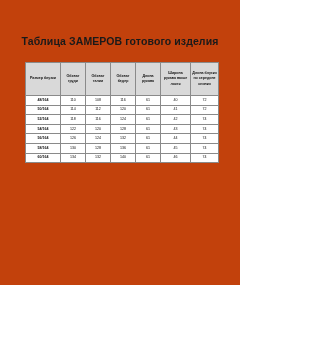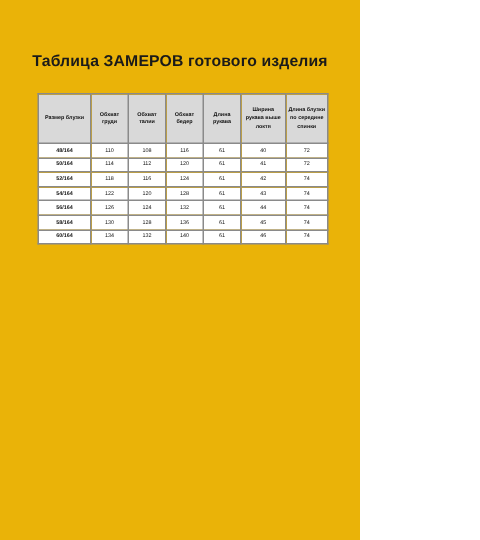--- a/index.html
+++ b/index.html
@@ -9,22 +9,22 @@
   body {
     width: 240px;
     height: 360px;
     background: #ffffff;
     font-family: "Liberation Sans", sans-serif;
     overflow: hidden;
   }
   .page {
     position: relative;
     width: 240px;
-    height: 360px;
-    background: #eab308;
+    height: 285px;
+    background: #c2410c;
   }
   .title {
     position: absolute;
     left: 0;
     top: 35px;
     width: 240px;
     text-align: center;
     font-size: 10.5px;
     font-weight: bold;
     color: #1a1a1a;

